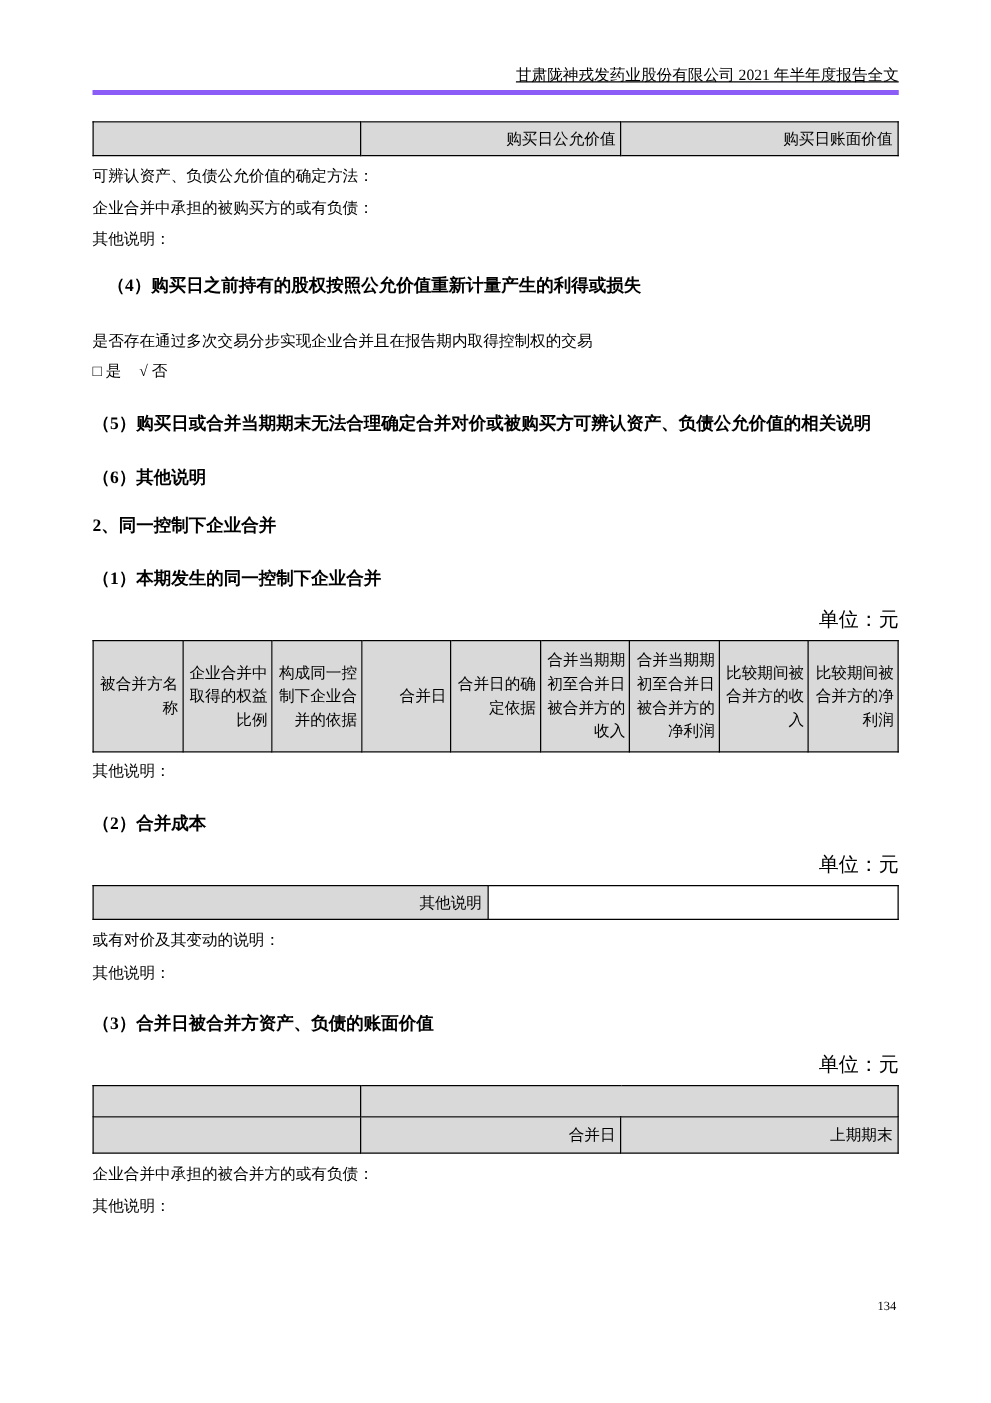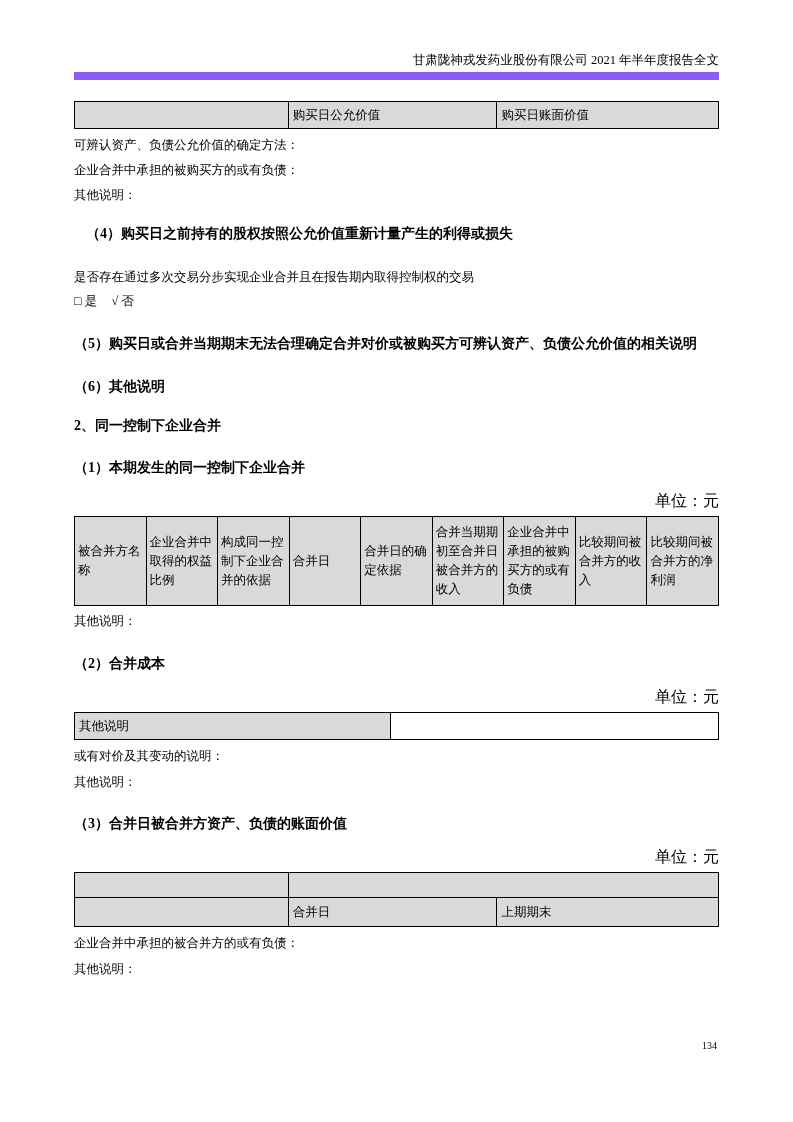--- a/index.html
+++ b/index.html
@@ -12,24 +12,25 @@
     font-family: "Liberation Serif", "DejaVu Serif", serif;
     color: #000000;
     overflow: hidden;
   }
   .content { padding: 0 74px; }
 
   
   .doc-header {
     padding-top: 52px;
     padding-bottom: 4px;
-    border-bottom: 8px solid #8b5cf6;
+    border-bottom: 4px solid #8b5cf6;
     text-align: right;
     font-size: 12.5px;
     line-height: 16px;
+    text-decoration: underline;
   }
 
   
   .line {
     font-size: 12.5px;
     line-height: 14px;
     margin-top: 11px;
     white-space: nowrap;
   }
   .line.first-after-table { margin-top: 9px; }
@@ -52,21 +53,21 @@
   
   table {
     width: 100%;
     border-collapse: collapse;
     table-layout: fixed;
     font-size: 12.5px;
   }
   table, th, td { border: 1px solid #000; }
   table { border-width: 1.5px; }
   th, td {
-    text-align: left;
+    text-align: right;
     vertical-align: middle;
     font-weight: normal;
     padding: 2px 4px;
     overflow: hidden;
   }
   .cell-grey { background: #d9d9d9; }
   .cell-white { background: #ffffff; }
 
   .tbl-purchase  { margin-top: 21px; }
   .tbl-purchase td { height: 27px; }
@@ -155,21 +156,21 @@
 
     <table class="tbl-samectl">
       <tbody>
           <tr>
         <th class="cell-grey">被合并方名称</th>
         <th class="cell-grey">企业合并中取得的权益比例</th>
         <th class="cell-grey">构成同一控制下企业合并的依据</th>
         <th class="cell-grey">合并日</th>
         <th class="cell-grey">合并日的确定依据</th>
         <th class="cell-grey">合并当期期初至合并日被合并方的收入</th>
-        <th class="cell-grey">企业合并中承担的被购买方的或有负债</th>
+        <th class="cell-grey">合并当期期初至合并日被合并方的净利润</th>
         <th class="cell-grey">比较期间被合并方的收入</th>
         <th class="cell-grey">比较期间被合并方的净利润</th>
       </tr>
     </tbody>
       </table>
 
     <div class="line mt8">其他说明：</div>
 
     <div class="heading mt27">（2）合并成本</div>
 

